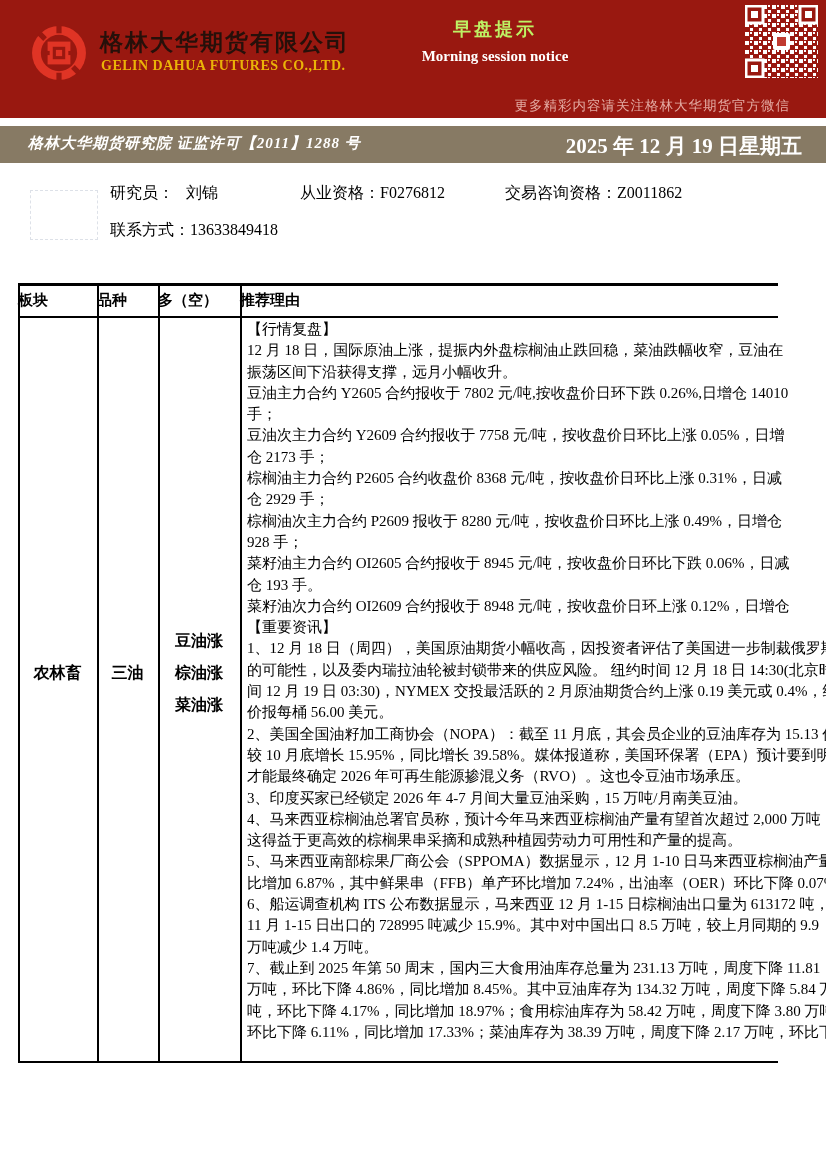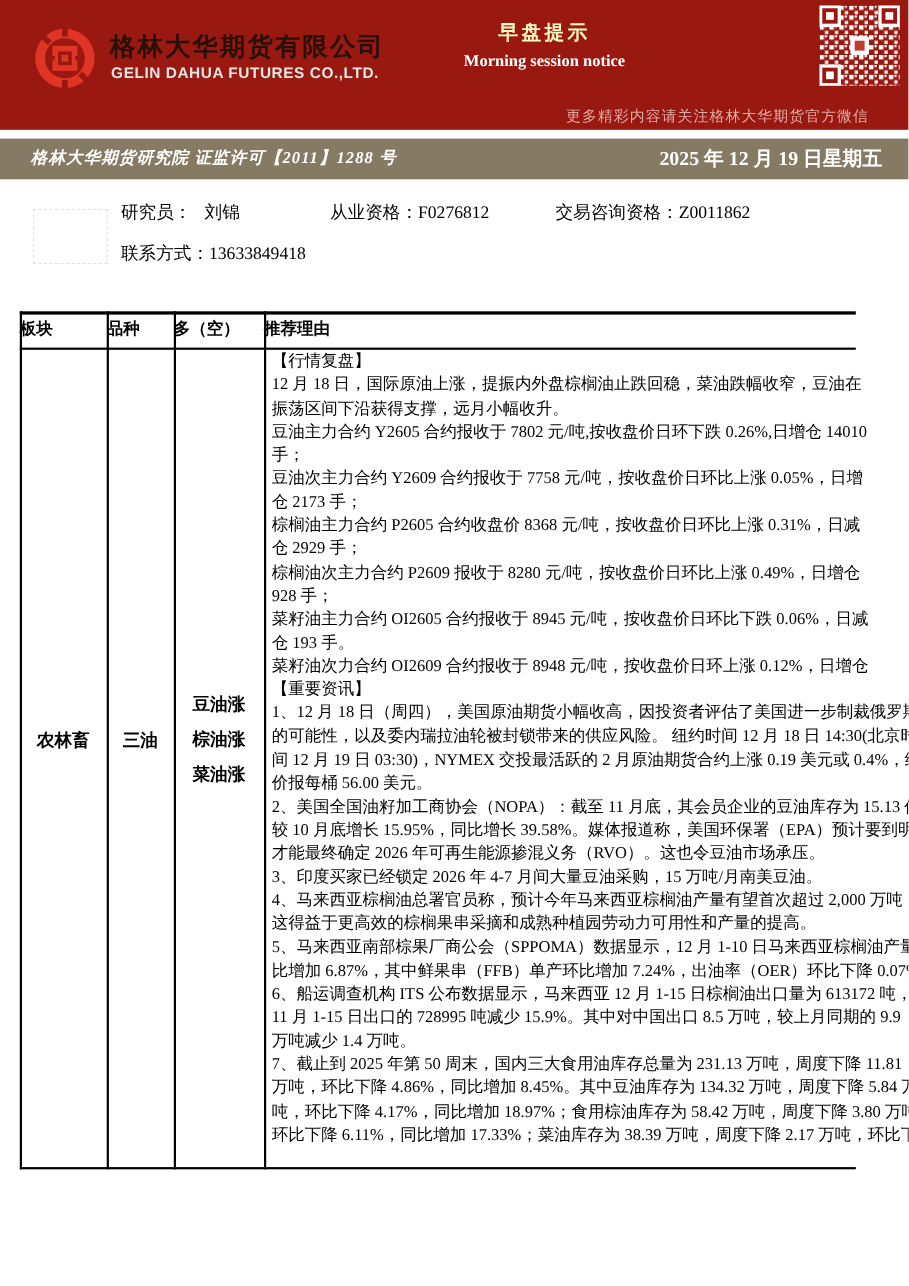--- a/index.html
+++ b/index.html
@@ -7,33 +7,33 @@
     width:826px;height:1169px;position:relative;background:#ffffff;
     font-family:"Liberation Serif","DejaVu Serif",serif;color:#000;
     overflow:hidden;
   }
   
   .hdr{position:absolute;left:0;top:0;width:826px;height:118px;background:#991810;}
   .logo{position:absolute;left:31px;top:25px;width:56px;height:56px;}
   .co-cn{position:absolute;left:100px;top:27px;font-size:23px;font-weight:bold;
          color:#26100a;letter-spacing:2px;white-space:nowrap;}
   .co-en{position:absolute;left:101px;top:58px;font-size:14px;font-weight:bold;
-         color:#e5e5e5;font-family:Liberation Sans, sans-serif;letter-spacing:.5px;white-space:nowrap;}
+         color:#eab308;font-family:Liberation Serif, serif;letter-spacing:.5px;white-space:nowrap;}
   .ti-cn{position:absolute;left:385px;top:17px;width:220px;text-align:center;
-         font-size:18px;font-weight:bold;color:#fef9c3;letter-spacing:3px;white-space:nowrap;}
+         font-size:18px;font-weight:bold;color:#bef264;letter-spacing:3px;white-space:nowrap;}
   .ti-en{position:absolute;left:385px;top:48px;width:220px;text-align:center;
          font-size:15px;font-weight:bold;color:#fff;font-family:Liberation Serif, serif;white-space:nowrap;}
   .wechat{position:absolute;right:36px;top:97px;font-size:13.5px;color:#e3aaa2;
           letter-spacing:1px;white-space:nowrap;}
   .qr{position:absolute;left:745px;top:5px;width:73px;height:73px;}
   
   .bar{position:absolute;left:0;top:126px;width:826px;height:37px;background:#877a64;}
   .bar-left{position:absolute;left:28px;top:8px;font-size:15px;font-weight:bold;color:#fff;
             letter-spacing:1px;white-space:nowrap;font-style:italic;}
-  .bar-date{position:absolute;right:24px;top:6px;font-size:18px;font-weight:bold;color:#fff;white-space:nowrap;}
+  .bar-date{position:absolute;right:24px;top:6px;font-size:21px;font-weight:bold;color:#fff;white-space:nowrap;}
   
   .info{position:absolute;left:0;top:0;width:826px;font-size:16px;}
   .i-abs{position:absolute;white-space:nowrap;}
   .empty-box{position:absolute;left:30px;top:190px;width:66px;height:48px;
              border:1px dashed #ccd2dd;opacity:.65;}
   
   .hline{position:absolute;left:18px;width:760px;background:#000;}
   .vline{position:absolute;top:283px;height:780px;width:1.5px;background:#000;}
   .th{position:absolute;top:287px;height:26px;line-height:26px;text-align:left;
       font-size:15px;font-weight:bold;white-space:nowrap;}

